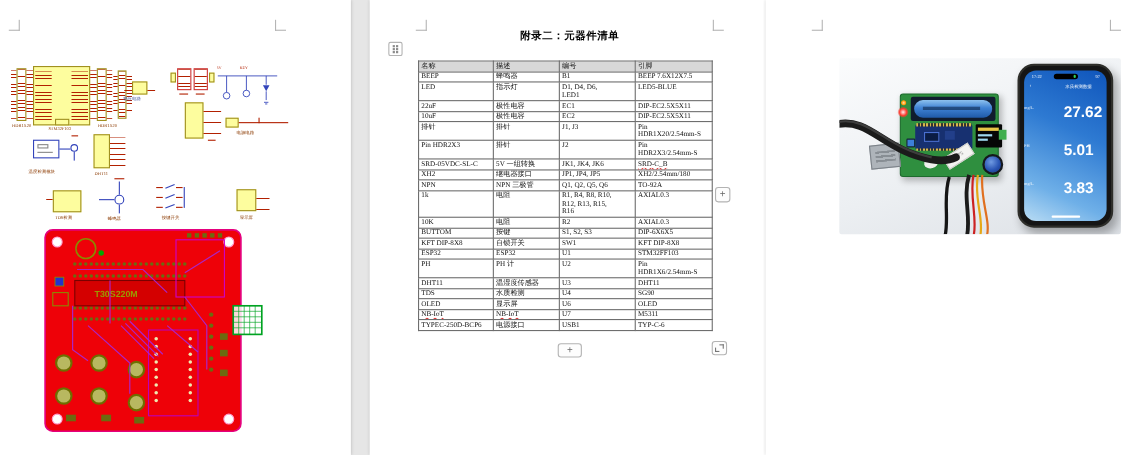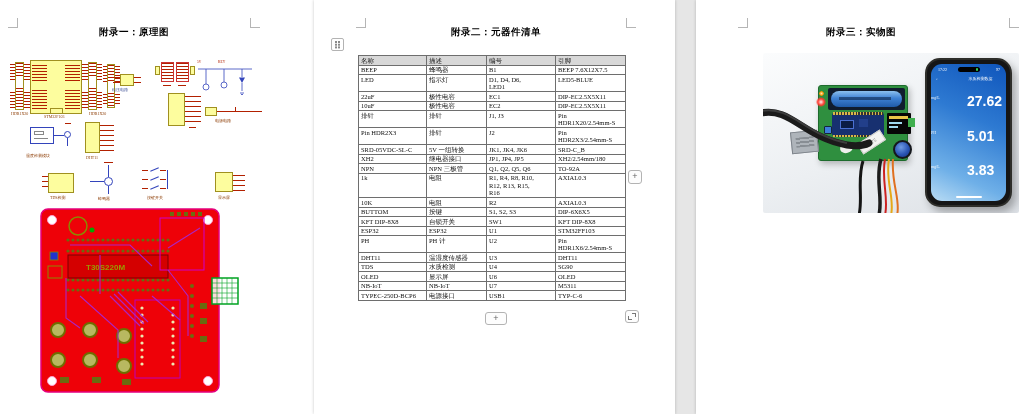--- a/index.html
+++ b/index.html
@@ -4,21 +4,21 @@
 <style>
   html,body{margin:0;padding:0;}
   body{
     width:1024px;height:414px;overflow:hidden;position:relative;
     background:#e6e6e6;
     font-family:"Liberation Serif","DejaVu Serif",serif;
     -webkit-font-smoothing:antialiased;
   }
   .page{position:absolute;top:0;height:414px;background:#fff;box-shadow:0 0 3px rgba(0,0,0,.22);}
   #page1{left:0;width:319px;}
-  #page2{left:314px;width:361px;}
+  #page2{left:336px;width:361px;}
   #page3{left:696px;width:328px;}
 
   .page-title{position:absolute;top:26px;font-size:9.5px;font-weight:bold;color:#000;text-align:center;letter-spacing:.5px;white-space:nowrap;}
   
   .cmark{position:absolute;width:9px;height:9px;}
   .cmark.tl{border-right:1px solid #b5b5b5;border-bottom:1px solid #b5b5b5;}
   .cmark.tr{border-left:1px solid #b5b5b5;border-bottom:1px solid #b5b5b5;}
 
   
   .comp-table{position:absolute;left:44px;top:55px;width:267px;border-collapse:collapse;
@@ -107,21 +107,20 @@
   .reading .v{font-size:14px;font-weight:bold;line-height:14px;font-family:Liberation Sans, sans-serif;padding-left:36px;}
   .reading .u{font-size:4px;line-height:5px;opacity:.9;margin-top:1px;}
   .homebar{left:50%;bottom:3px;width:26px;height:2.5px;margin-left:-13px;background:#fff;border-radius:2px;position:absolute;}
 </style>
 </head>
 <body>
 
 <div class="page" id="page1">
   <div class="cmark tl" style="left:8px;top:18px"></div>
   <div class="cmark tr" style="left:250px;top:18px"></div>
-  <div class="page-title" style="left:13px;width:242px">附录一：原理图</div>
 
   <div class="schem">
 
     <div style="left:0;top:0;width:115px;height:66px">
       <div class="rlines" style="left:0;top:9px;width:5px;height:44px"></div>
       <div class="yb rlines" style="left:5px;top:7px;width:9px;height:48px"></div>
       <div class="rlines" style="left:14px;top:9px;width:6px;height:44px"></div>
       <div class="yb" style="left:20px;top:5px;width:52px;height:54px">
         <div class="rlines" style="left:1px;top:4px;width:15px;height:46px"></div>
         <div class="rlines" style="right:1px;top:4px;width:15px;height:46px"></div>
@@ -581,21 +580,20 @@
   <div class="tbtn add-col">+</div>
   <div class="tbtn rsz">
       <i class="a"></i>
       <i class="b"></i>
     </div>
 </div>
 
 <div class="page" id="page3">
   <div class="cmark tl" style="left:42px;top:18px"></div>
   <div class="cmark tr" style="left:313px;top:18px"></div>
-  <div class="page-title" style="left:25px;width:280px">附录三：实物图</div>
 
   <div class="photo">
 
     <div class="board">
       <div class="batt-holder">
         <div class="battery"></div>
       </div>
       <div class="led-org"></div>
       <div class="led-red"></div>
       <div class="module">

